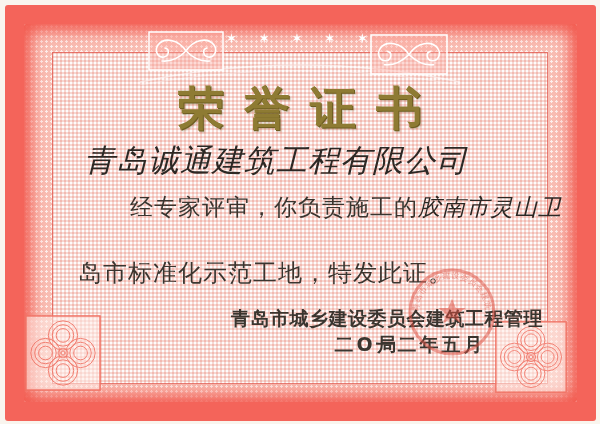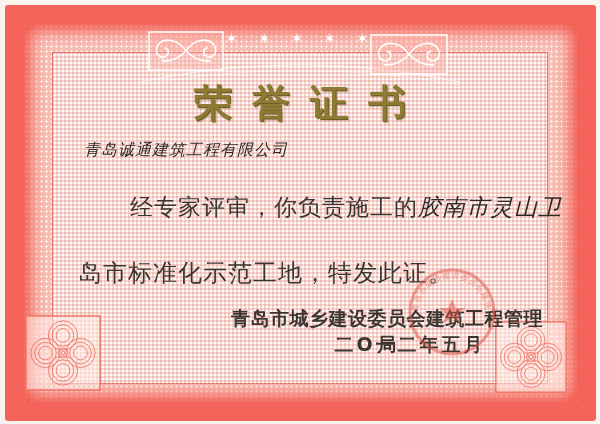--- a/index.html
+++ b/index.html
@@ -42,32 +42,32 @@
     display:flex;justify-content:space-between;align-items:center;
   }
   .stars span{color:#fff;font-size:13px;line-height:1;text-shadow:0 0 1px rgba(255,255,255,.8);}
   .flower{position:absolute;}
   .flower-left{left:22px;top:314px;width:82px;height:78px;}
   .flower-right{left:492px;top:320px;width:78px;height:74px;}
 
   .title{
     position:absolute;left:0;top:78px;width:100%;text-align:center;
     font-family:"DejaVu Serif","Liberation Serif",serif;
-    font-size:38px;font-weight:bold;color:#8e7b33;
+    font-size:46px;font-weight:bold;color:#8e7b33;
     letter-spacing:20px;text-indent:20px;
     text-shadow:1px 1px 0 #6e5e22, 2px 2px 2px rgba(90,70,20,.3);
   }
   .hand{
     font-family:"DejaVu Serif","Liberation Serif",serif;
     font-style:italic;color:#2c2824;
   }
   .print{color:#3a352f;}
   .recipient{
     position:absolute;left:84px;top:140px;
-    font-size:16px;letter-spacing:1px;
+    font-size:31px;letter-spacing:1px;
   }
   .bodyline{position:absolute;font-size:23px;letter-spacing:1px;white-space:nowrap;margin-left:16px;}
   .line1{left:114px;top:192px;}
   .line2{left:62px;top:224px;}
   .line3{left:62px;top:257px;font-size:24px;}
   .issuer{
     position:absolute;left:227px;top:306px;width:320px;text-align:center;
     font-size:19px;font-weight:bold;color:#3a352f;letter-spacing:.5px;
   }
   .date{

